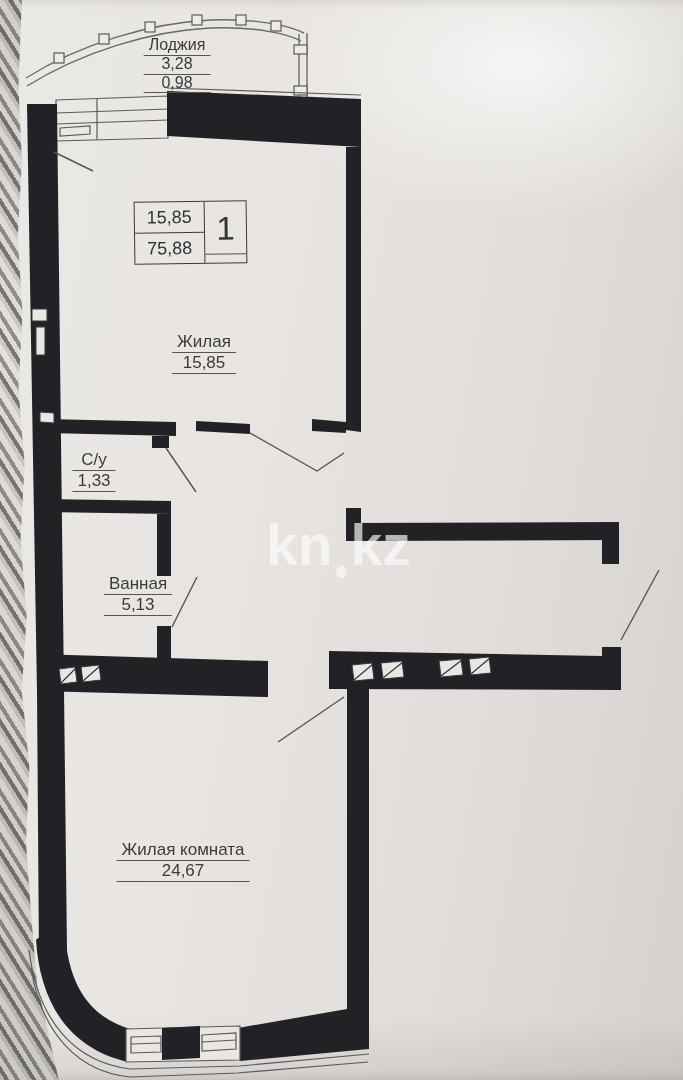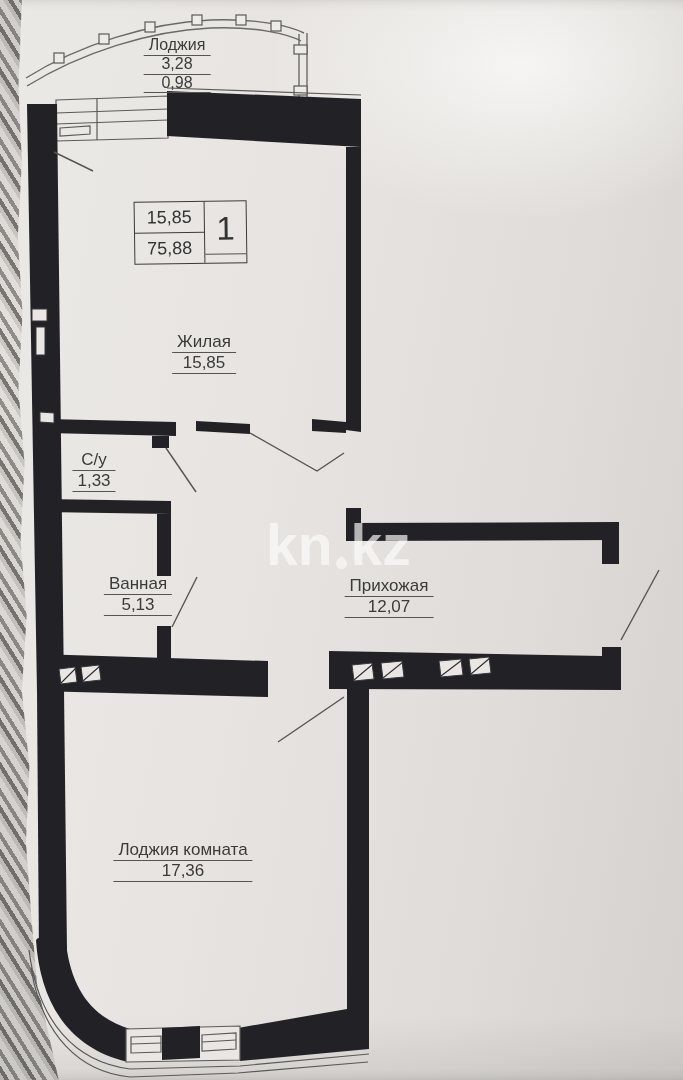--- a/index.html
+++ b/index.html
@@ -30,21 +30,21 @@
     position:absolute;left:134px;top:201px;width:111px;height:61px;z-index:3;
     display:flex;border:1.7px solid #3c3a38;color:#333;transform:rotate(-0.8deg);
   }
   .stamp-left{width:69px;display:flex;flex-direction:column;border-right:1.7px solid #3c3a38;}
   .stamp-cell{flex:1;display:flex;align-items:center;justify-content:center;font-size:18px;}
   .stamp-cell.top{border-bottom:1.7px solid #3c3a38;}
   .stamp-right{flex:1;position:relative;display:flex;align-items:center;justify-content:center;}
   .stamp-count{font-size:33px;margin-bottom:8px;}
   .stamp-strip{position:absolute;left:0;right:0;bottom:8px;border-top:1.2px solid #55524f;}
   .watermark{
-    position:absolute;left:266px;top:512px;z-index:5;display:flex;align-items:center;
+    position:absolute;left:266px;top:512px;z-index:5;display:flex;align-items:flex-end;
     font-weight:bold;font-size:57px;letter-spacing:0px;color:rgba(252,252,251,0.62);
     text-shadow:0 0 1px rgba(255,255,255,0.15);
   }
   .droplet{
     width:11px;height:11px;background:rgba(252,252,251,0.62);
     border-radius:0 55% 55% 55%;transform:rotate(45deg);
     margin:36px 4px 0 3px;
   }
 </style>
 </head>
@@ -159,28 +159,24 @@
   <div class="room-label" style="left:94px;top:450px;">
     <span class="u">С/у</span>
     <span class="u">1,33</span>
   </div>
 
   <div class="room-label" style="left:96px;top:574px;margin-left:42px;">
     <span class="u">Ванная</span>
     <span class="u">5,13</span>
   </div>
 
-  <div class="room-label" style="left:389px;top:576px;">
-    <span class="u">Прихожая</span>
-    <span class="u">12,07</span>
-  </div>
 
   <div class="room-label" style="left:183px;top:840px;">
-    <span class="u">Лоджия комната</span>
-    <span class="u">17,36</span>
+    <span class="u">Жилая комната</span>
+    <span class="u">24,67</span>
   </div>
 
   <div class="stamp">
     <div class="stamp-left">
       <div class="stamp-cell top">15,85</div>
       <div class="stamp-cell">75,88</div>
     </div>
     <div class="stamp-right">
       <span class="stamp-count">1</span>
       <span class="stamp-strip"></span>

